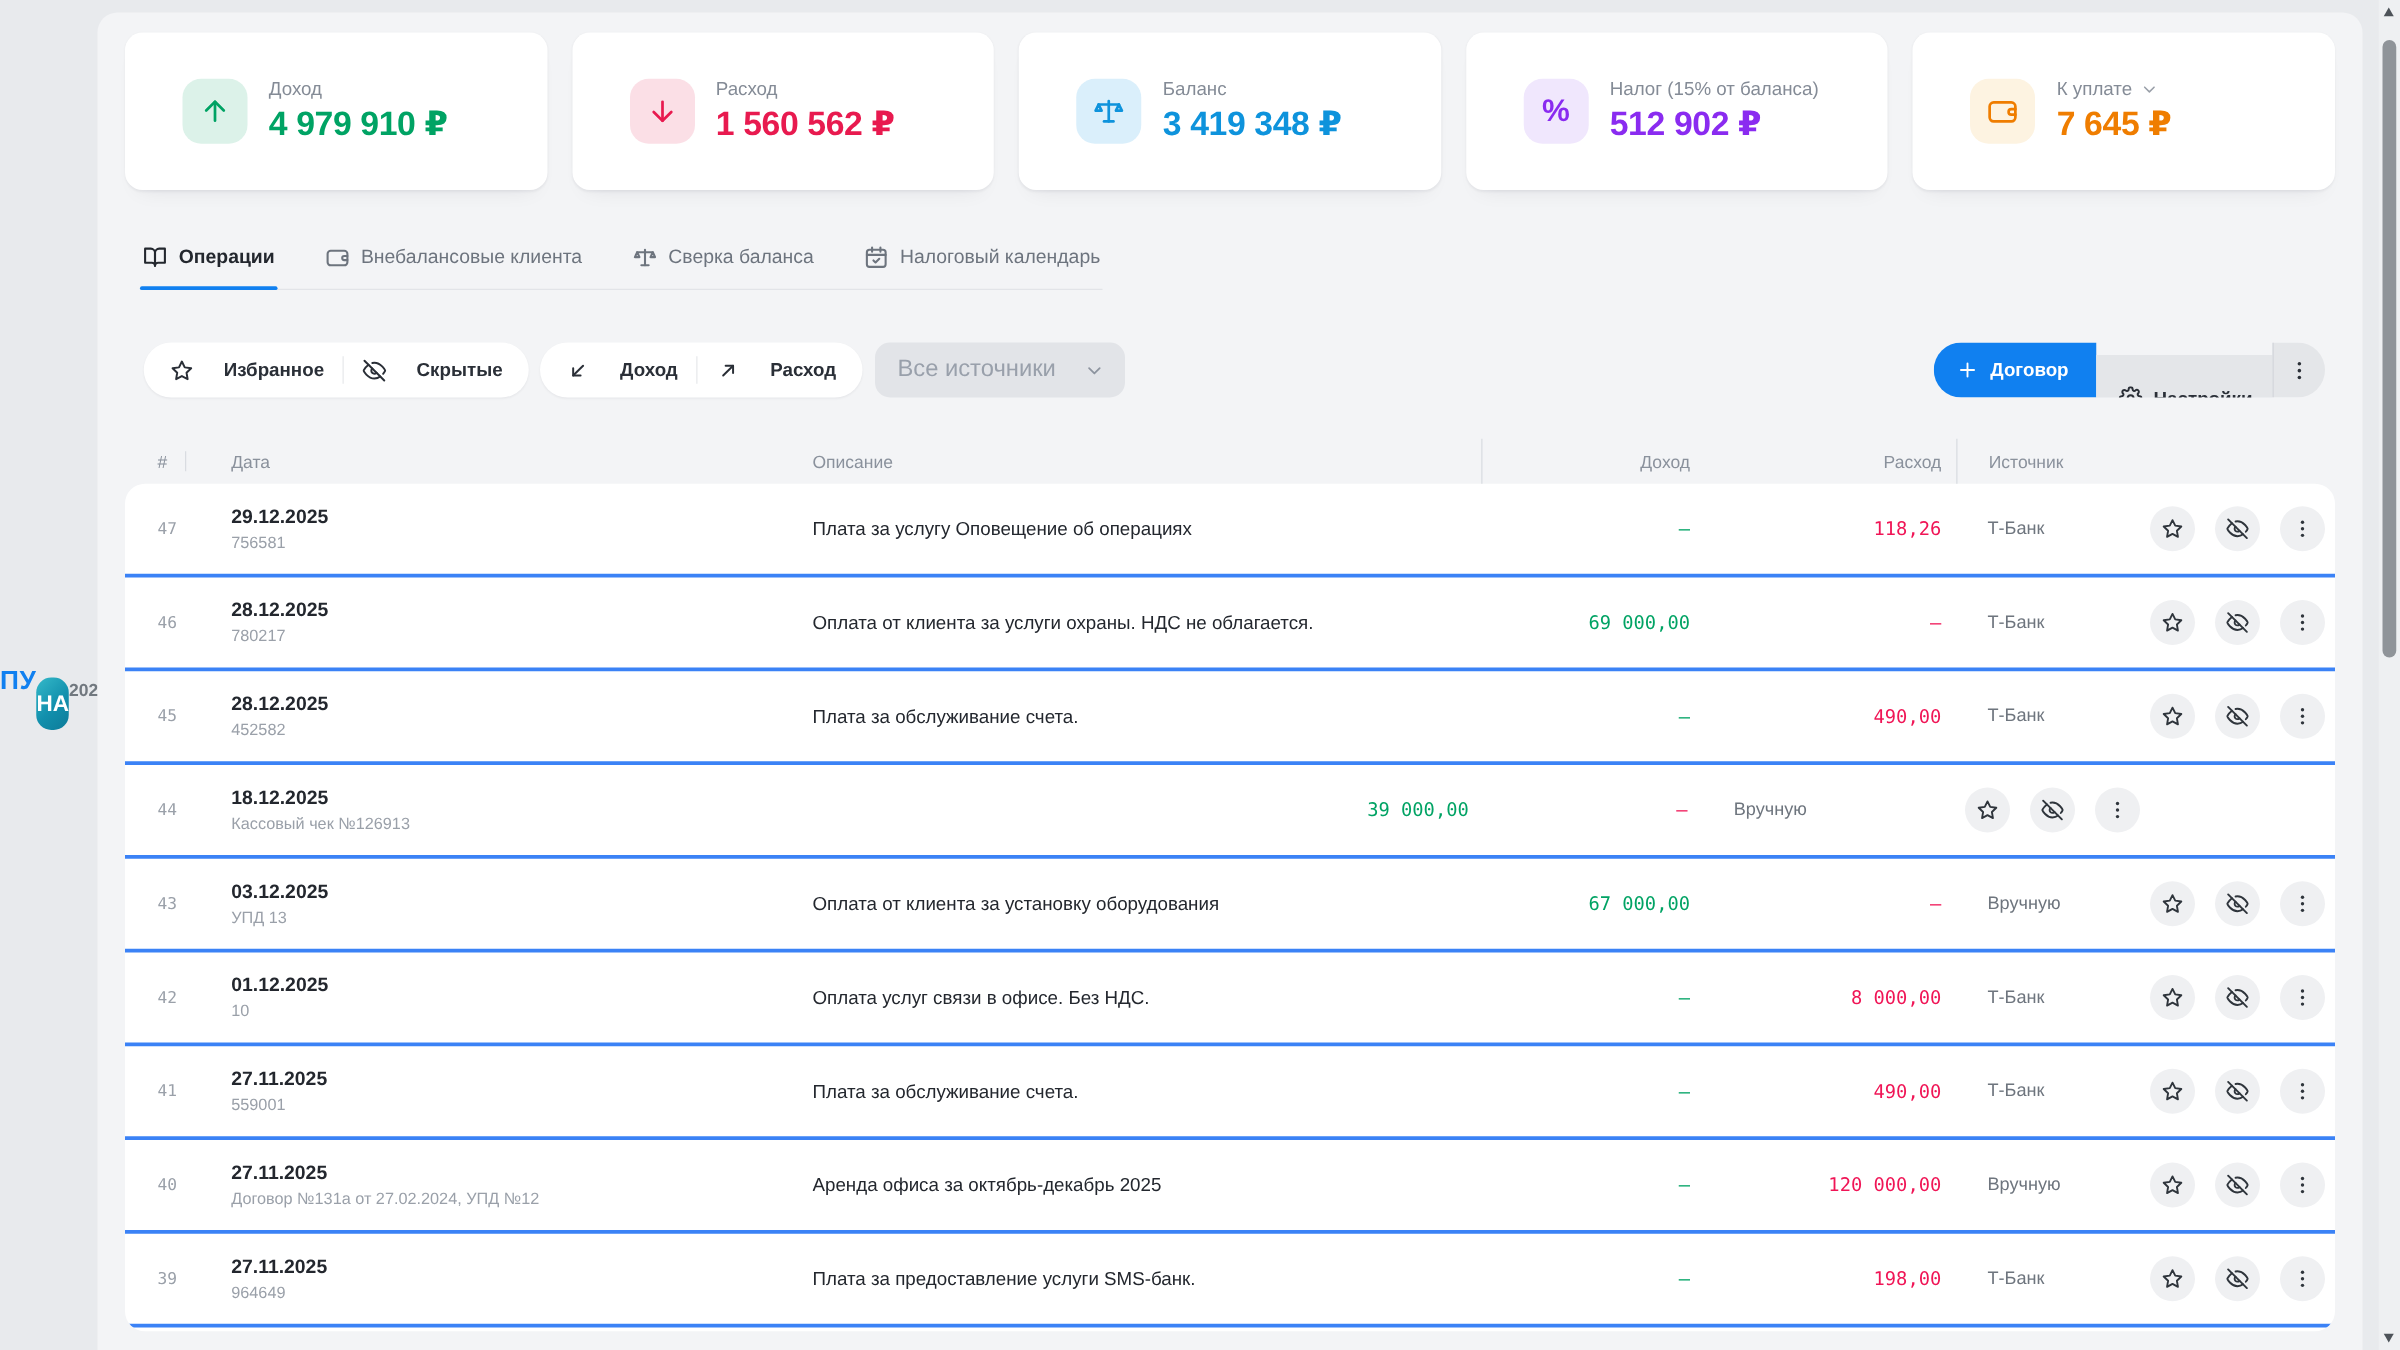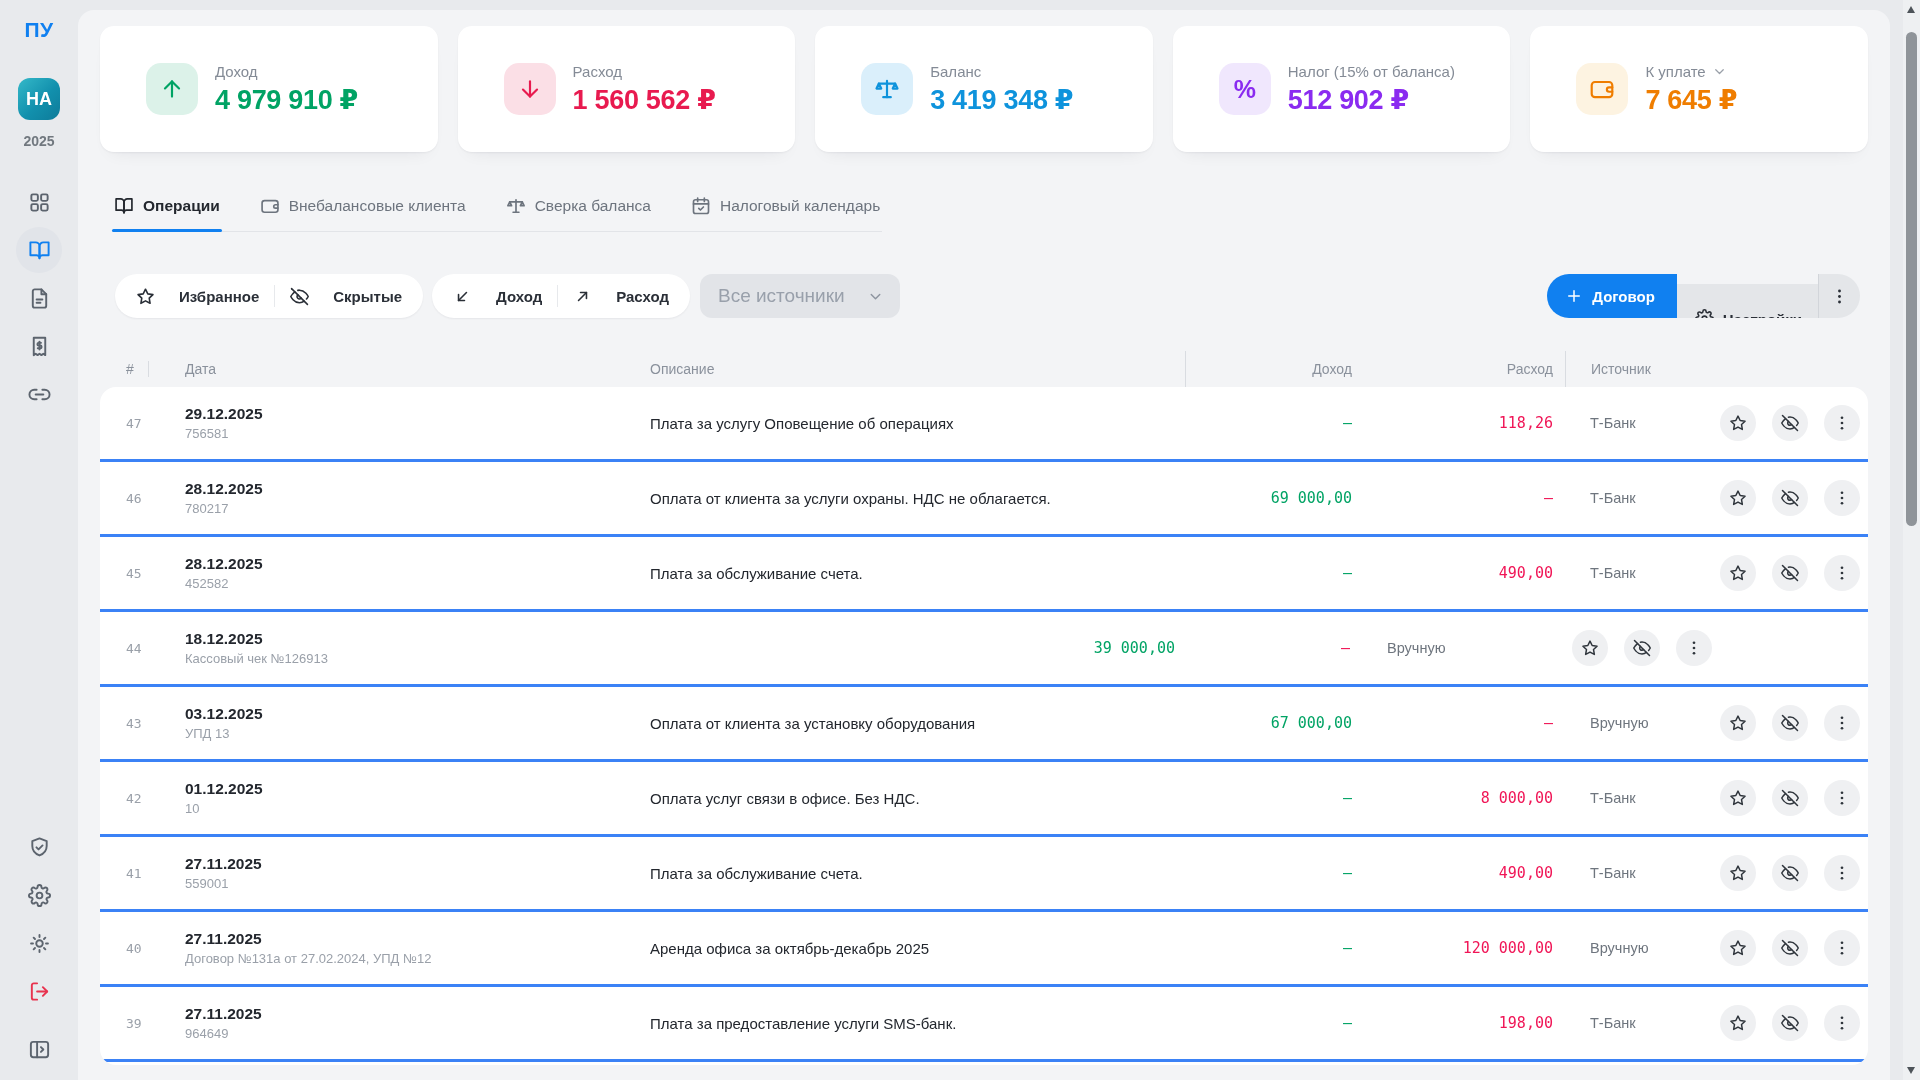--- a/index.html
+++ b/index.html
@@ -1,21 +1,21 @@
 <!DOCTYPE html>
 <html style="--accent: #1080f0;"><head>
 <meta charset="utf-8">
 <style>
   * { margin:0; padding:0; box-sizing:border-box; }
   html,body { width:1920px; height:1080px; overflow:hidden; }
   body { font-family:"Liberation Sans","DejaVu Sans",sans-serif; background:#e8eaed; color:#23272e; }
   .page { position:relative; width:1920px; height:1080px; display:flex; }
 
   
-  .sidebar { width:78px; flex:0 0 78px; display:flex; flex-direction:column; align-items:center; padding:18px 0 8px; }
+  .sidebar { width:78px; flex:0 0 78px; display:flex; align-items:center; padding:18px 0 8px; }
   .logo { font-size:21px; font-weight:bold; color:#1080f0; letter-spacing:.5px; }
   .avatar { margin-top:36px; width:42px; height:42px; border-radius:12px; background:linear-gradient(135deg,#35b9c9 0%,#1290ad 55%,#0d7b99 100%); color:#fff; font-weight:bold; font-size:18px; display:flex; align-items:center; justify-content:center; }
   .year { margin-top:13px; font-size:14px; font-weight:bold; color:#71787f; }
   .side-group { display:flex; flex-direction:column; align-items:center; gap:2px; }
   .side-top { margin-top:30px; }
   .side-bottom { margin-top:auto; }
   .side-btn { width:46px; height:46px; border:none; background:transparent; border-radius:50%; display:flex; align-items:center; justify-content:center; color:#5c646e; cursor:pointer; }
   .side-btn.active { background:#e1e4e9; color:#1080f0; }
   .side-btn.danger { color:#e8334f; }
   .side-btn.collapse-gap { margin-top:10px; }

